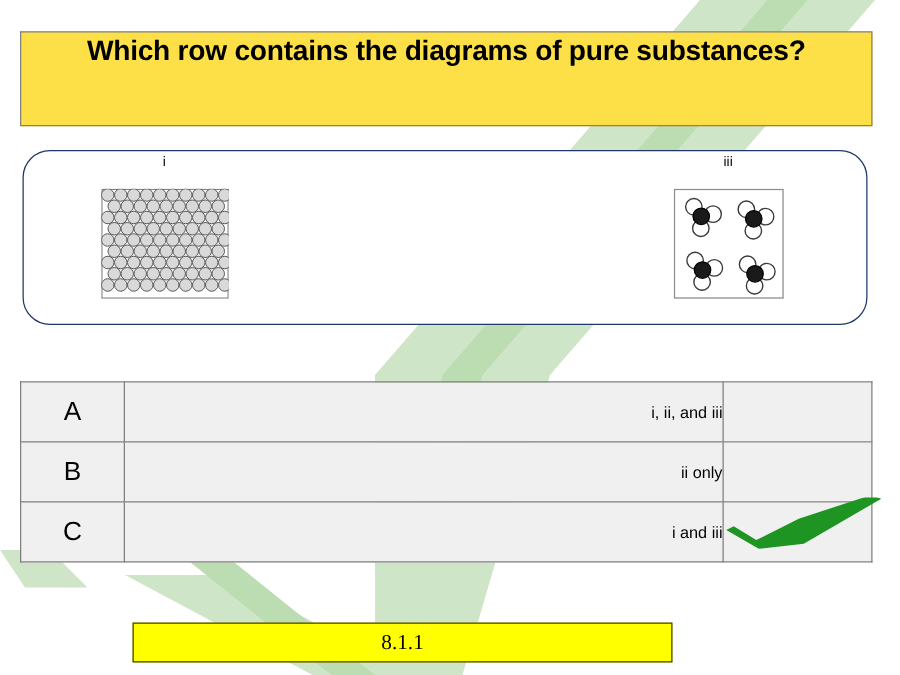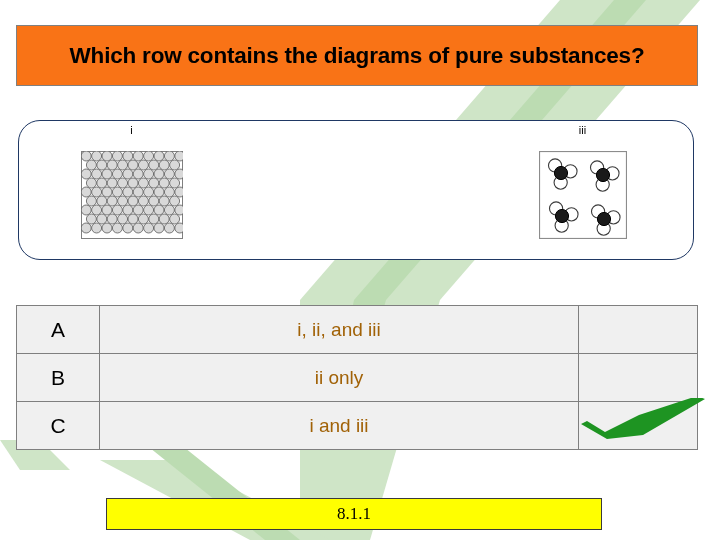--- a/index.html
+++ b/index.html
@@ -23,27 +23,26 @@
     z-index: 0;
     pointer-events: none;
   }
 
   
   #title-box {
     position: absolute;
     left: 16px;
     top: 25px;
     width: 682px;
-    height: 61px;
+    height: 76px;
     box-sizing: border-box;
-    background: #f97316;
+    background: #fde047;
     border: 1.5px solid #808080;
     z-index: 2;
     display: flex;
-    align-items: center;
     justify-content: center;
   }
   #title-text {
     font-size: 22.5px;
     font-weight: bold;
     color: #000000;
     text-align: center;
     line-height: 1.32;
     letter-spacing: -0.2px;
     padding: 0 34px;
@@ -98,44 +97,44 @@
     height: 47px;
     padding: 0;
   }
   .cell-letter {
     width: 82px;
     text-align: center;
     font-size: 21px;
     color: #000000;
   }
   .cell-answer {
-    text-align: center;
-    font-size: 19px;
-    color: #a16207;
+    text-align: right;
+    font-size: 13px;
+    color: #000000;
   }
   .cell-mark {
     width: 118px;
     position: relative;
   }
   .check-holder {
     position: absolute;
     left: 0;
     top: -4px;
     width: 140px;
     height: 50px;
     overflow: visible;
     pointer-events: none;
   }
 
   
   #footer-bar {
     position: absolute;
     left: 106px;
     top: 498px;
-    width: 496px;
+    width: 432px;
     height: 32px;
     box-sizing: border-box;
     background: #ffff00;
     border: 1.2px solid #3a3a3a;
     z-index: 2;
     display: flex;
     align-items: center;
     justify-content: center;
   }
   #footer-text {

